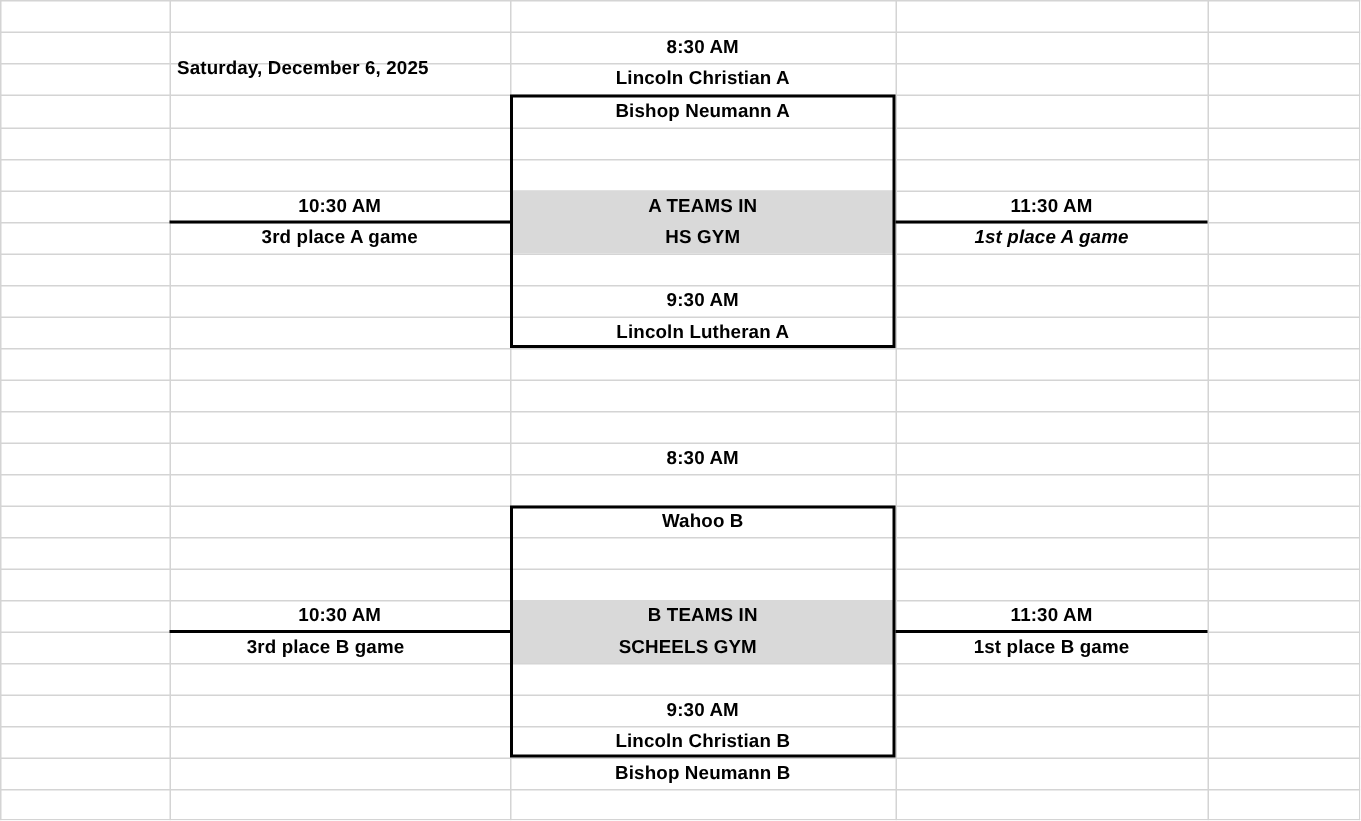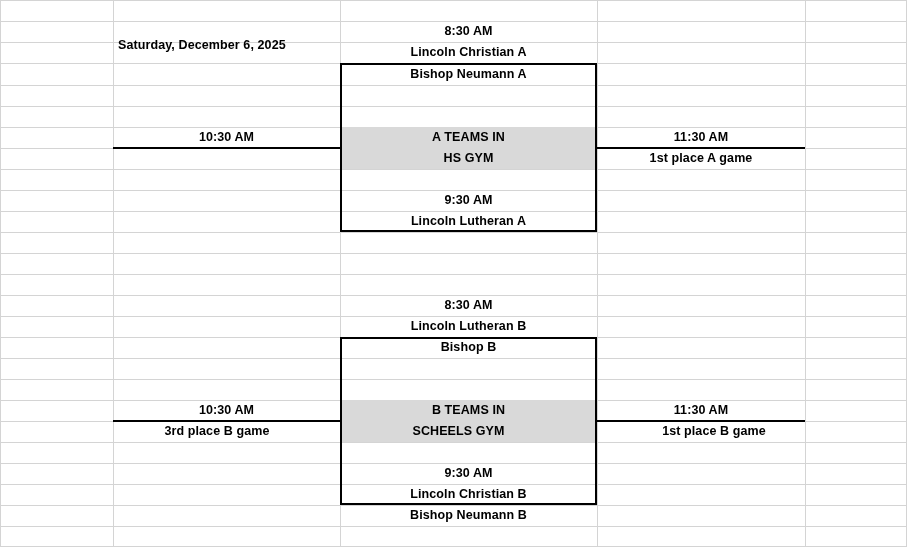--- a/index.html
+++ b/index.html
@@ -140,34 +140,34 @@
   <div class="cell" style="left:340px; top:42px; width:257px; height:21px;">Lincoln Christian A</div>
   <div class="cell" style="left:340px; top:63px; width:257px; height:22px;">Bishop Neumann A</div>
 
   <div class="cell" style="left:340px; top:127px; width:257px; height:21px;">A TEAMS IN</div>
   <div class="cell" style="left:340px; top:148px; width:257px; height:21px;">HS GYM</div>
 
   <div class="cell" style="left:340px; top:190px; width:257px; height:21px;">9:30 AM</div>
   <div class="cell" style="left:340px; top:211px; width:257px; height:21px;">Lincoln Lutheran A</div>
 
   <div class="cell" style="left:113px; top:127px; width:227px; height:21px;">10:30 AM</div>
+  <div class="cell" style="left:113px; top:148px; width:227px; height:21px;">3rd place A game</div>
 
   <div class="cell" style="left:597px; top:127px; width:208px; height:21px;">11:30 AM</div>
-  <div class="cell" style="left:597px; top:148px; width:208px; height:21px;">1st place A game</div>
+  <div class="cell" style="left:597px; top:148px; width:208px; height:21px;font-style:italic;">1st place A game</div>
 
   <div class="cell" style="left:340px; top:295px; width:257px; height:21px;">8:30 AM</div>
-  <div class="cell" style="left:340px; top:316px; width:257px; height:21px;">Lincoln Lutheran B</div>
-  <div class="cell" style="left:340px; top:337px; width:257px; height:21px;">Bishop B</div>
+  <div class="cell" style="left:340px; top:337px; width:257px; height:21px;">Wahoo B</div>
 
   <div class="cell" style="left:340px; top:400px; width:257px; height:21px;">B TEAMS IN</div>
   <div class="cell" style="left:340px; top:421px; width:237px; height:21px;">SCHEELS GYM</div>
 
   <div class="cell" style="left:340px; top:463px; width:257px; height:21px;">9:30 AM</div>
   <div class="cell" style="left:340px; top:484px; width:257px; height:21px;">Lincoln Christian B</div>
   <div class="cell" style="left:340px; top:505px; width:257px; height:21px;">Bishop Neumann B</div>
 
   <div class="cell" style="left:113px; top:400px; width:227px; height:21px;">10:30 AM</div>
   <div class="cell" style="left:113px; top:421px; width:208px; height:21px;">3rd place B game</div>
 
   <div class="cell" style="left:597px; top:400px; width:208px; height:21px;">11:30 AM</div>
-  <div class="cell" style="left:597px; top:421px; width:208px; height:21px;margin-left:13px;">1st place B game</div>
+  <div class="cell" style="left:597px; top:421px; width:208px; height:21px;">1st place B game</div>
 
 </div>
 
 </body></html>

